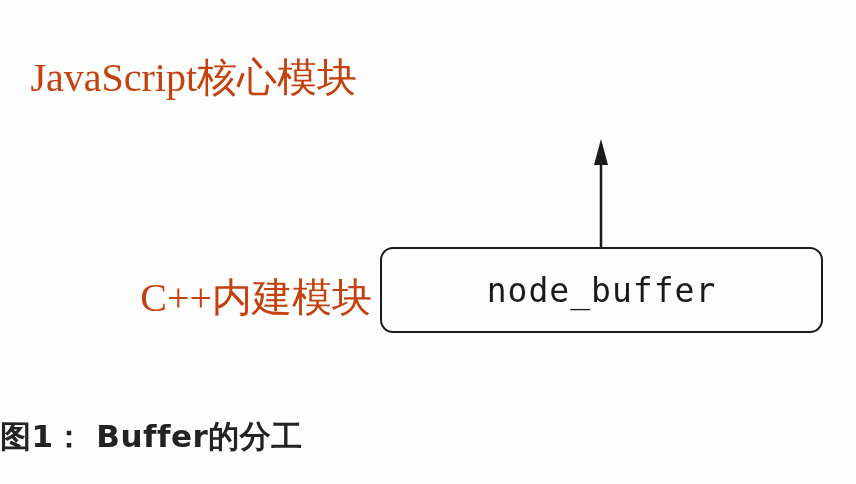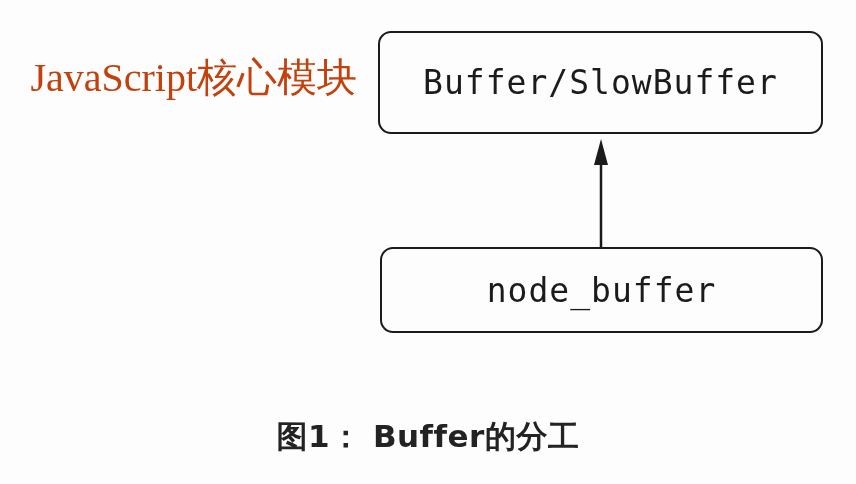--- a/index.html
+++ b/index.html
@@ -65,44 +65,42 @@
     left: 588px;
     top: 138px;
     width: 26px;
     height: 110px;
   }
   .caption {
     position: absolute;
     left: 0;
     top: 416px;
     width: 856px;
-    text-align: center;
+    text-align: left;
     font-family: "DejaVu Sans", "Liberation Sans", sans-serif;
     font-weight: bold;
     font-size: 31px;
     color: #232323;
     letter-spacing: 0.5px;
   }
 </style>
 </head>
 <body>
 
 <div class="page">
 
   <div class="row-label row-label-js">JavaScript核心模块</div>
 
-  <div class="node-box box-top">
-    <span class="code-label">Buffer/SlowBuffer</span>
-  </div>
 
   <svg class="arrow-svg" viewBox="0 0 26 110">
     <line x1="13" y1="24" x2="13" y2="110" stroke="#1b1b1b" stroke-width="2.5"></line>
     <polygon points="13,1 6,27 20,27" fill="#1b1b1b"></polygon>
   </svg>
 
+  <div class="row-label row-label-cpp">C++内建模块</div>
 
   <div class="node-box box-bottom">
     <span class="code-label">node_buffer</span>
   </div>
 
   <div class="caption">图1： Buffer的分工</div>
 
 </div>
 
 </body></html>

